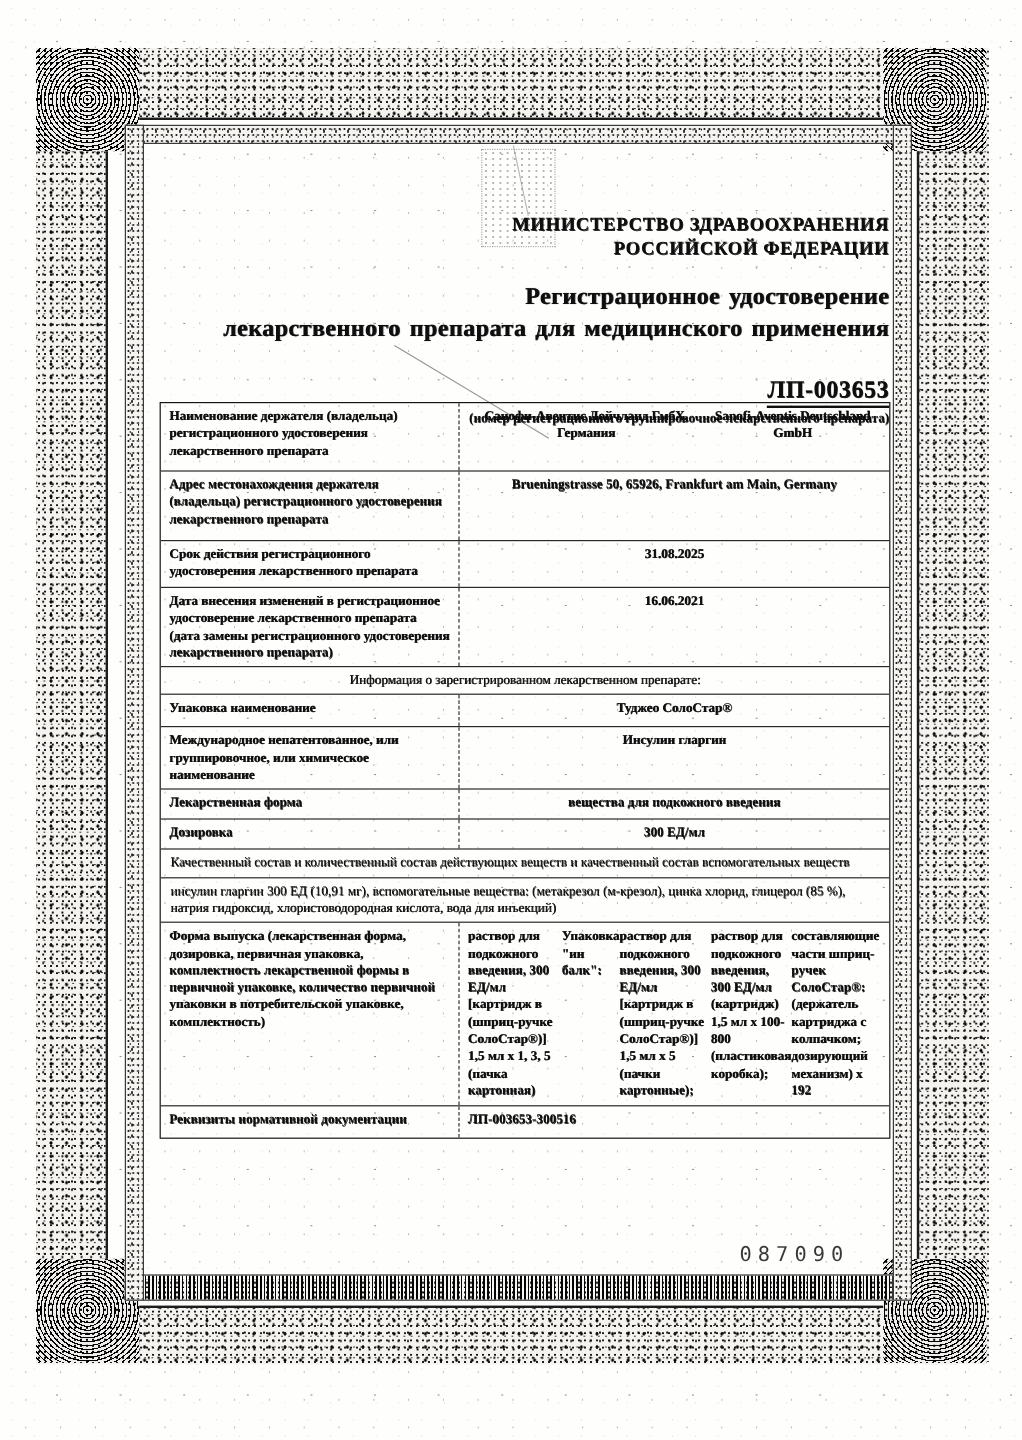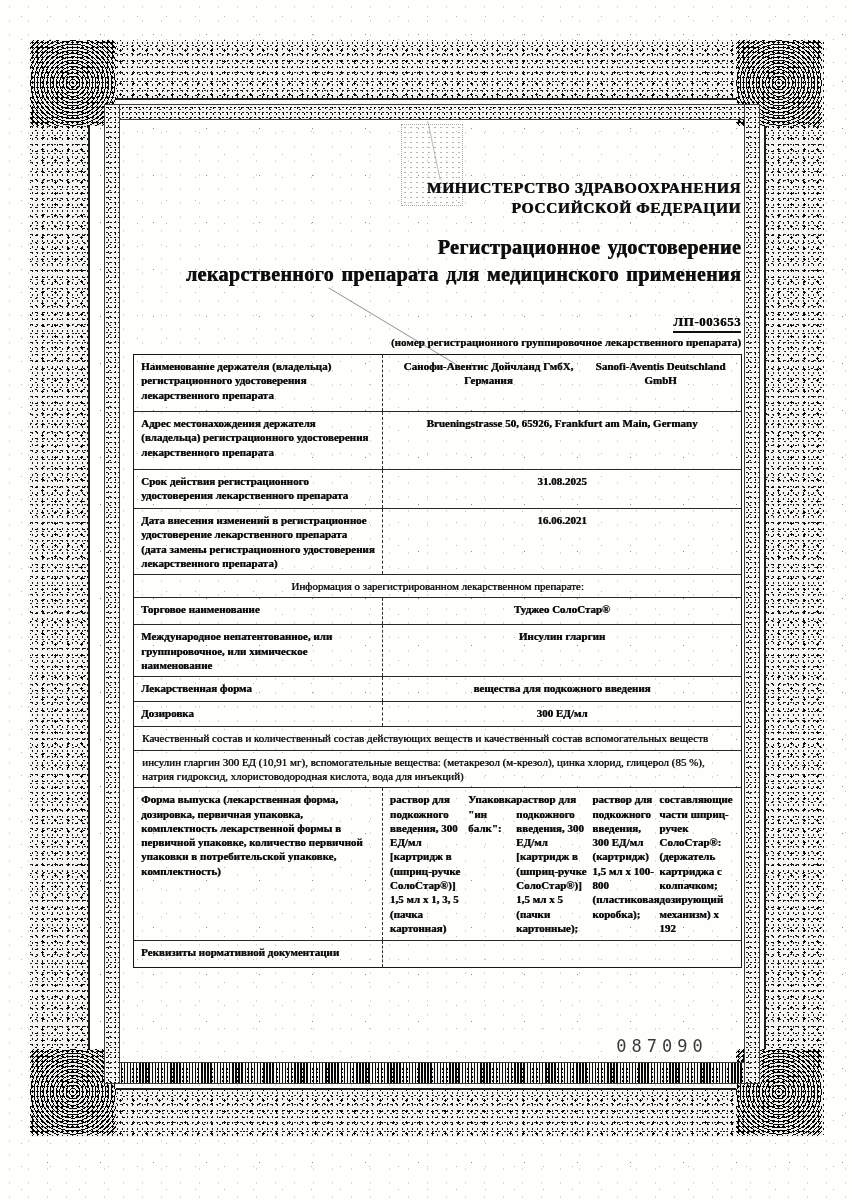--- a/index.html
+++ b/index.html
@@ -66,26 +66,26 @@
     position:absolute;left:401px;top:124px;width:60px;height:80px;
     border:1px dotted #8f8f8b;
     background-image:radial-gradient(circle,#9a9a95 .7px,transparent .9px);
     background-size:6px 5px;opacity:.75;
   }
   .head-wrap{position:absolute;left:123px;top:0;width:618px;text-align:right;}
   .ministry{margin-top:178px;font-size:15.5px;font-weight:700;letter-spacing:.6px;line-height:1.3;
     text-shadow:.6px .3px .5px rgba(5,5,5,.85);}
   .doc-title{margin-top:16px;font-size:20px;font-weight:700;letter-spacing:.4px;word-spacing:2px;line-height:1.35;
     text-shadow:.7px .4px .6px rgba(5,5,5,.9);}
-  .reg-num{margin-top:26px;font-size:13px;font-weight:700;letter-spacing:.5px;display:inline-block;
+  .reg-num{margin-top:26px;font-size:20px;font-weight:700;letter-spacing:.5px;display:inline-block;
     border-bottom:2px solid #101010;padding-bottom:1px;text-shadow:.5px .3px .5px rgba(0,0,0,.85);}
   .reg-caption{margin-top:3px;font-size:11px;font-weight:700;text-shadow:.4px .2px .4px rgba(0,0,0,.8);}
   
   .cert-table{
-    position:absolute;left:133px;top:354px;width:607px;
+    position:absolute;left:133px;top:335px;width:607px;
     border:1.6px solid #161616;font-size:11px;line-height:1.3;
     text-shadow:.5px .25px .45px rgba(5,5,5,.85);
   }
   .tr{display:flex;border-top:1.2px solid #2a2a2a;}
   .tr:first-child{border-top:none;}
   .td{padding:4px 7px;box-sizing:border-box;}
   .td.label{width:41%;font-weight:700;border-right:1.2px dashed #2f2f2f;}
   .td.value{width:59%;font-weight:700;display:flex;flex-direction:row;justify-content:center;text-align:center;}
   .td.value.left{text-align:left;justify-content:flex-start;}
   .tr.full{display:block;}
@@ -164,21 +164,21 @@
     <div class="tr">
       <div class="td label minh57">Дата внесения изменений в регистрационное удостоверение лекарственного препарата (дата замены регистрационного удостоверения лекарственного препарата)</div>
       <div class="td value minh57">16.06.2021</div>
     </div>
 
     <div class="tr full">
       <div class="fulltext centered">Информация о зарегистрированном лекарственном препарате:</div>
     </div>
 
     <div class="tr">
-      <div class="td label minh26">Торговое наименование</div>
+      <div class="td label minh26">Упаковка наименование</div>
       <div class="td value minh26">Туджео СолоСтар®</div>
     </div>
 
     <div class="tr">
       <div class="td label minh40">Международное непатентованное, или группировочное, или химическое наименование</div>
       <div class="td value minh40">Инсулин гларгин</div>
     </div>
 
     <div class="tr">
       <div class="td label minh24">Лекарственная форма</div>
@@ -204,19 +204,20 @@
         <div>раствор для подкожного введения, 300 ЕД/мл [картридж в (шприц-ручке СолоСтар®)] 1,5 мл х 1, 3, 5 (пачка картонная)</div>
         <div>Упаковка "ин балк":</div>
         <div>раствор для подкожного введения, 300 ЕД/мл [картридж в (шприц-ручке СолоСтар®)] 1,5 мл х 5 (пачки картонные);</div>
         <div>раствор для подкожного введения, 300 ЕД/мл (картридж) 1,5 мл х 100-800 (пластиковая коробка);</div>
         <div>составляющие части шприц-ручек СолоСтар®: (держатель картриджа с колпачком; дозирующий механизм) х 192</div>
       </div>
     </div>
 
     <div class="tr">
       <div class="td label minh26">Реквизиты нормативной документации</div>
+      <div class="td value left minh26">ЛП-003653-300516</div>
     </div>
 
   </div>
 
   <div class="serial">087090</div>
 
 </div>
 
 </body></html>

